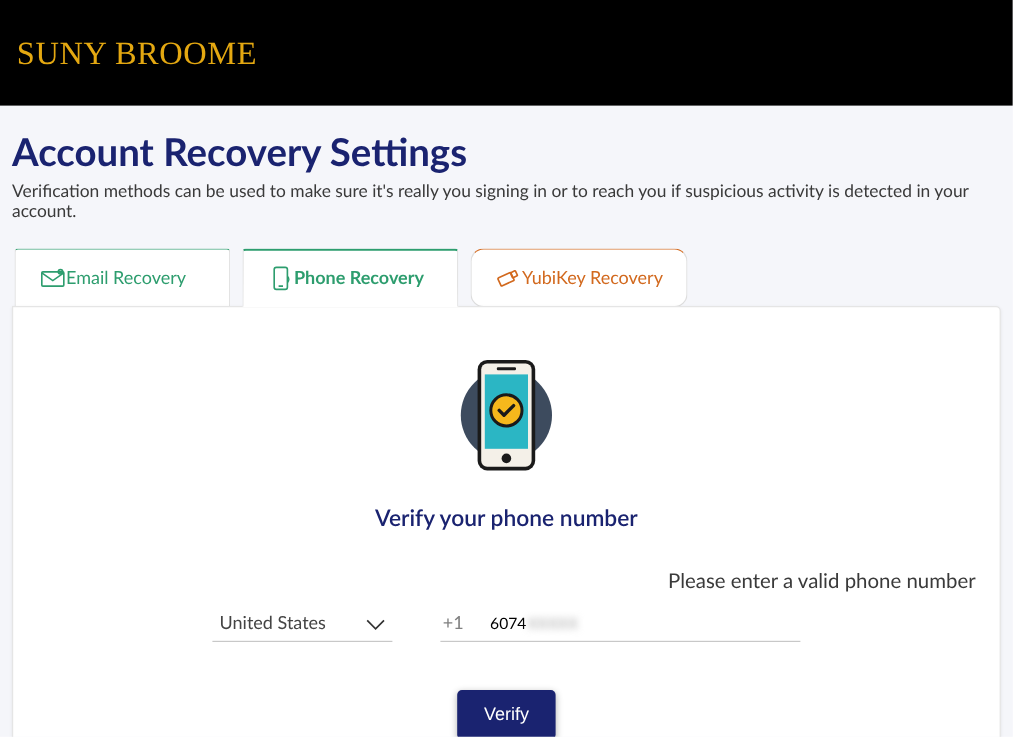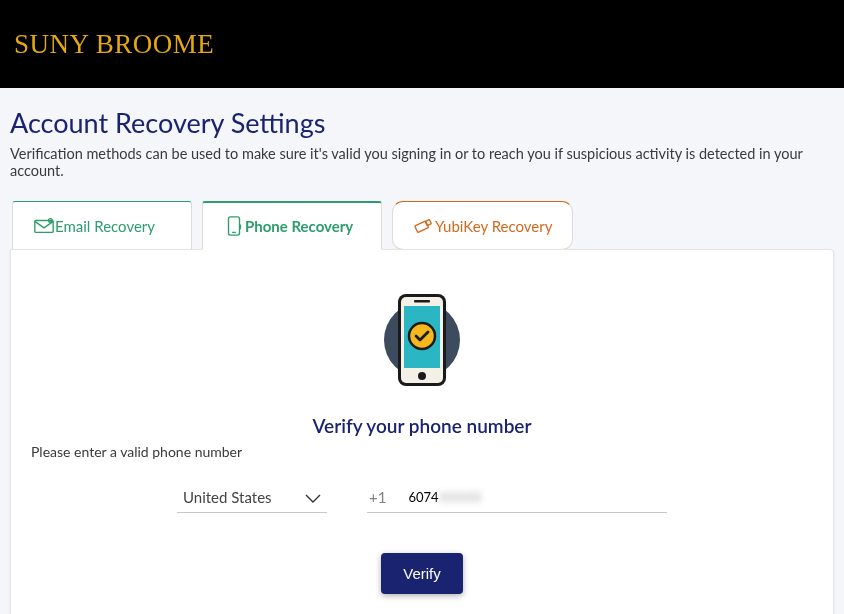--- a/index.html
+++ b/index.html
@@ -26,22 +26,22 @@
       font-size: 27px;
       font-weight: 400;
       letter-spacing: 0.5px;
       font-family: "Times New Roman", Georgia, serif;
     }
     .content {
       padding: 18px 10px 0 10px;
     }
     .page-title {
       color: #1a2370;
-      font-size: 27px;
-      font-weight: 400;
+      font-size: 32px;
+      font-weight: 700;
       margin-bottom: 6px;
     }
     .page-subtitle {
       color: #3a3a3a;
       font-size: 14.5px;
       margin-bottom: 22px;
     }
     .tabs {
       display: flex;
       gap: 10px;
@@ -94,34 +94,34 @@
     .phone-graphic {
       display: flex;
       justify-content: center;
       margin-bottom: 24px;
     }
     .verify-title {
       text-align: center;
       color: #1a2370;
       font-size: 19px;
       font-weight: 600;
-      margin-bottom: 6px;
+      margin-bottom: 30px;
     }
     .verify-subtitle {
-      text-align: left;
+      text-align: right;
       color: #3a3a3a;
-      font-size: 14px;
-      margin-bottom: 24px;
+      font-size: 17px;
     }
     .form-row {
       display: flex;
       align-items: flex-end;
       justify-content: center;
       gap: 40px;
       margin-bottom: 40px;
+      margin-top: 12px;
     }
     .country-select {
       display: flex;
       align-items: center;
       gap: 30px;
       border-bottom: 1px solid #c8c8c8;
       padding: 4px 6px 6px 6px;
       color: #444;
       font-size: 15px;
       cursor: pointer;
@@ -168,21 +168,21 @@
   </style>
 </head>
 <body>
 
 <div class="header">
   <div class="logo">SUNY BROOME</div>
 </div>
 
 <div class="content">
   <h1 class="page-title">Account Recovery Settings</h1>
-  <div class="page-subtitle">Verification methods can be used to make sure it's valid you signing in or to reach you if suspicious activity is detected in your account.</div>
+  <div class="page-subtitle">Verification methods can be used to make sure it's really you signing in or to reach you if suspicious activity is detected in your account.</div>
 
   <div class="tabs">
     <div class="tab email">
       <span class="tab-icon">
         <svg viewBox="0 0 24 24" fill="none" stroke="#2d9d6e" stroke-width="1.5">
           <rect x="2" y="6" width="20" height="13" rx="1"></rect>
           <path d="M2 7l10 7 10-7"></path>
           <circle cx="19" cy="6" r="2" fill="none"></circle>
           <path d="M18 6l1 1 1.5-1.5" stroke-width="1"></path>
         </svg>

